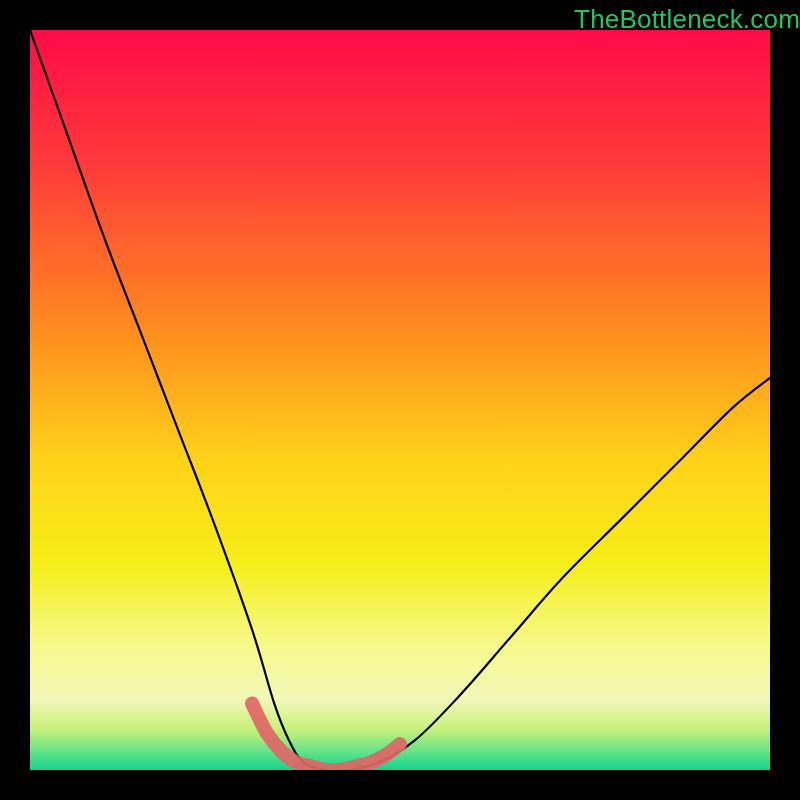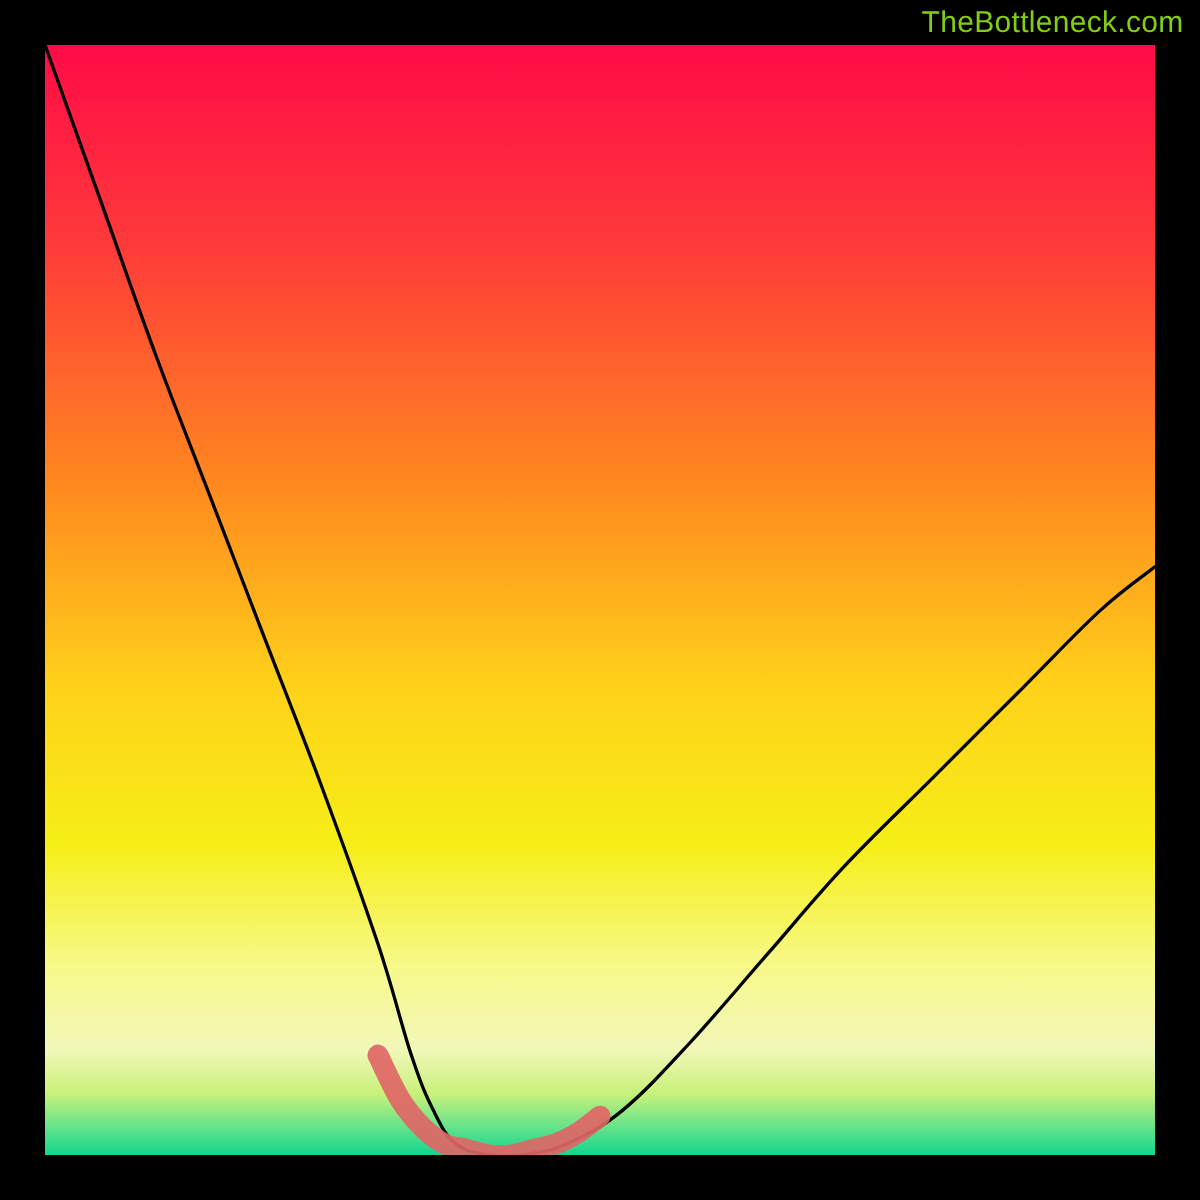--- a/index.html
+++ b/index.html
@@ -13,23 +13,23 @@
   }
   .frame {
     position: absolute;
     left: 0; top: 0;
     width: 800px; height: 800px;
     background: #000;
   }
   .watermark {
     position: absolute;
     top: 4px;
-    right: 11px;
-    color: #84cc16;
-    font-size: 20px;
+    right: 0;
+    color: #22c55e;
+    font-size: 26px;
     letter-spacing: 0.2px;
     font-weight: 400;
   }
   svg {
     position: absolute;
     left: 30px;
     top: 30px;
   }
 </style>
 </head>

